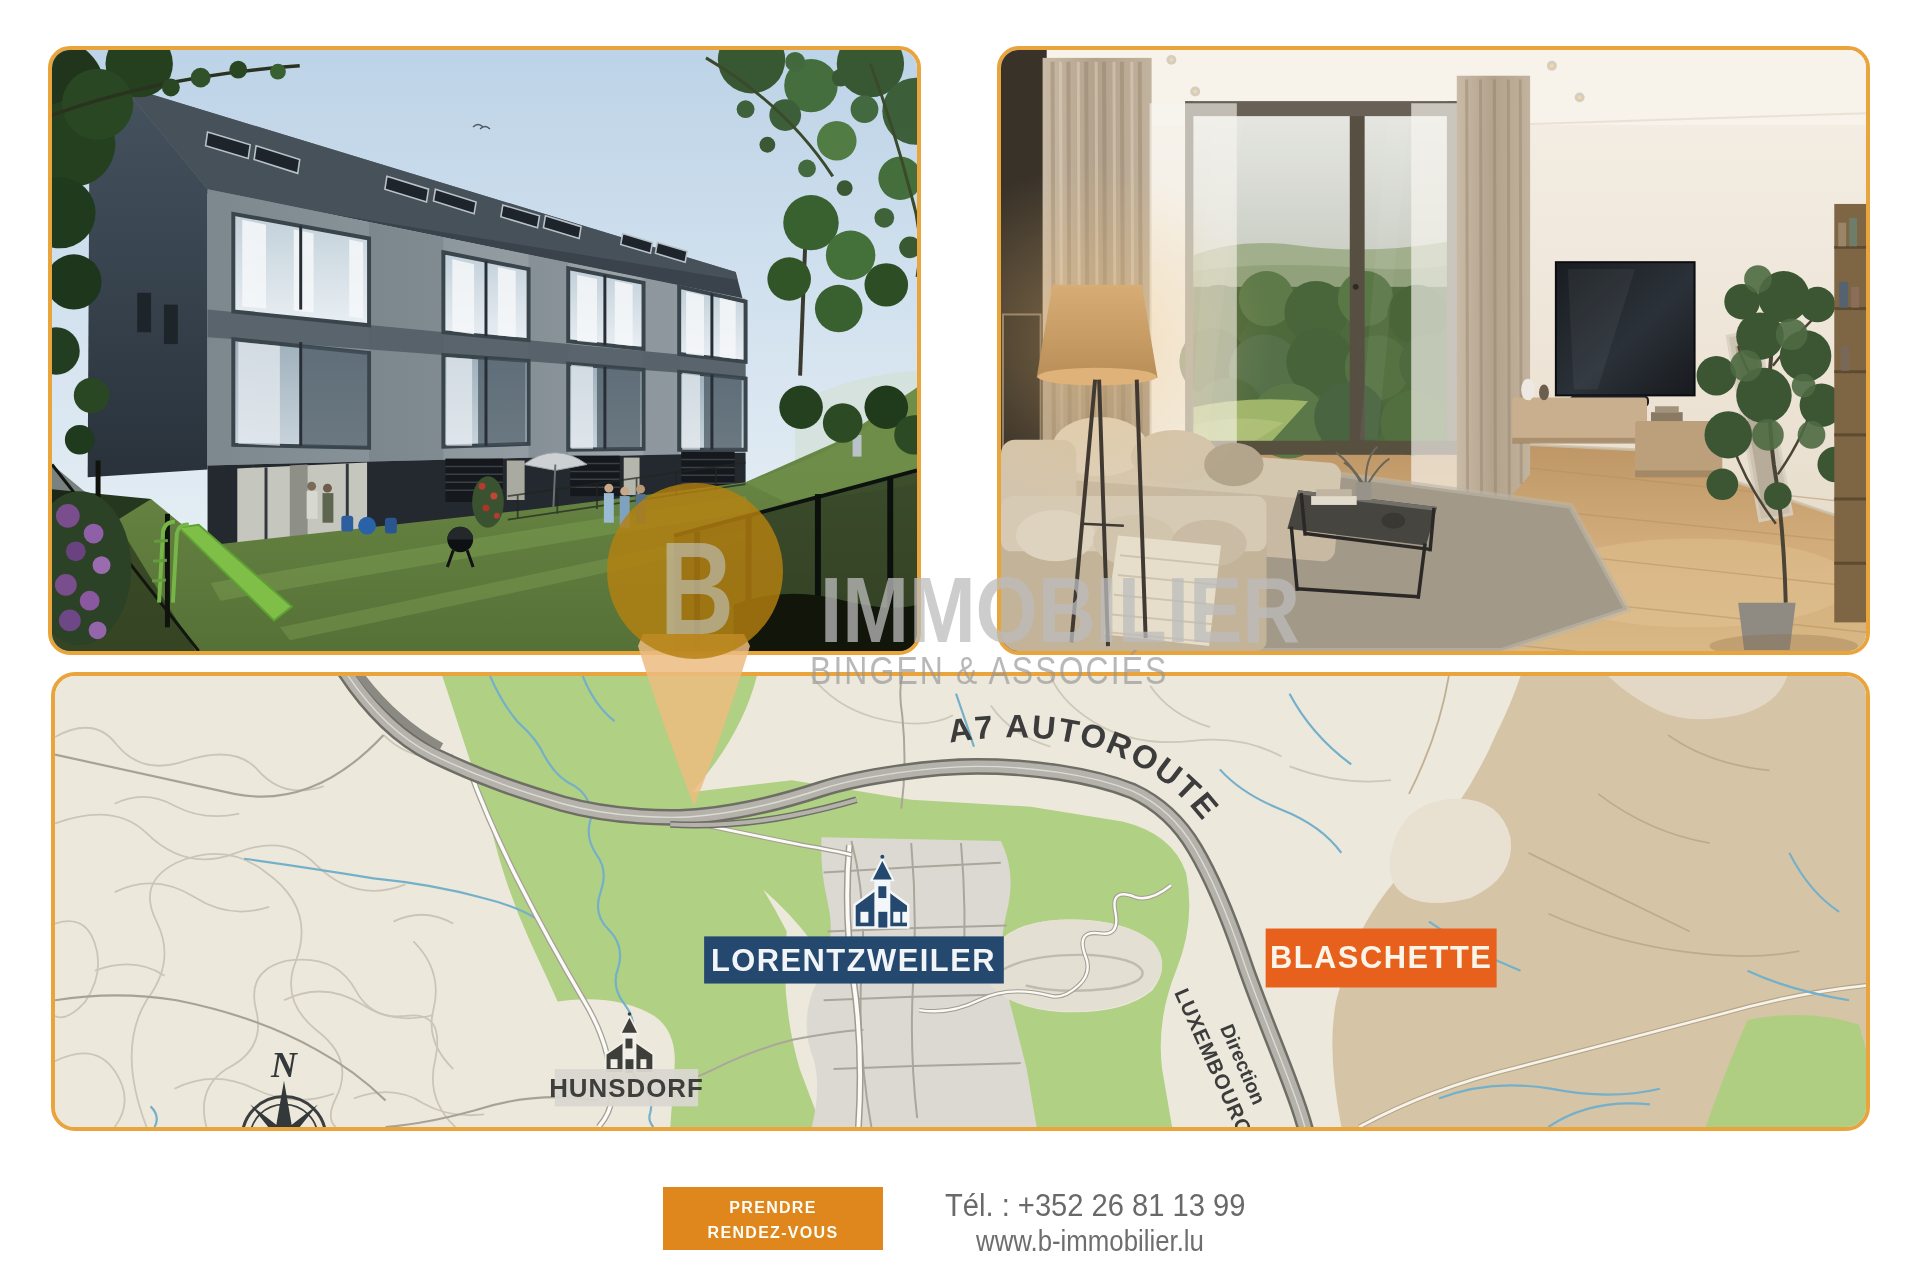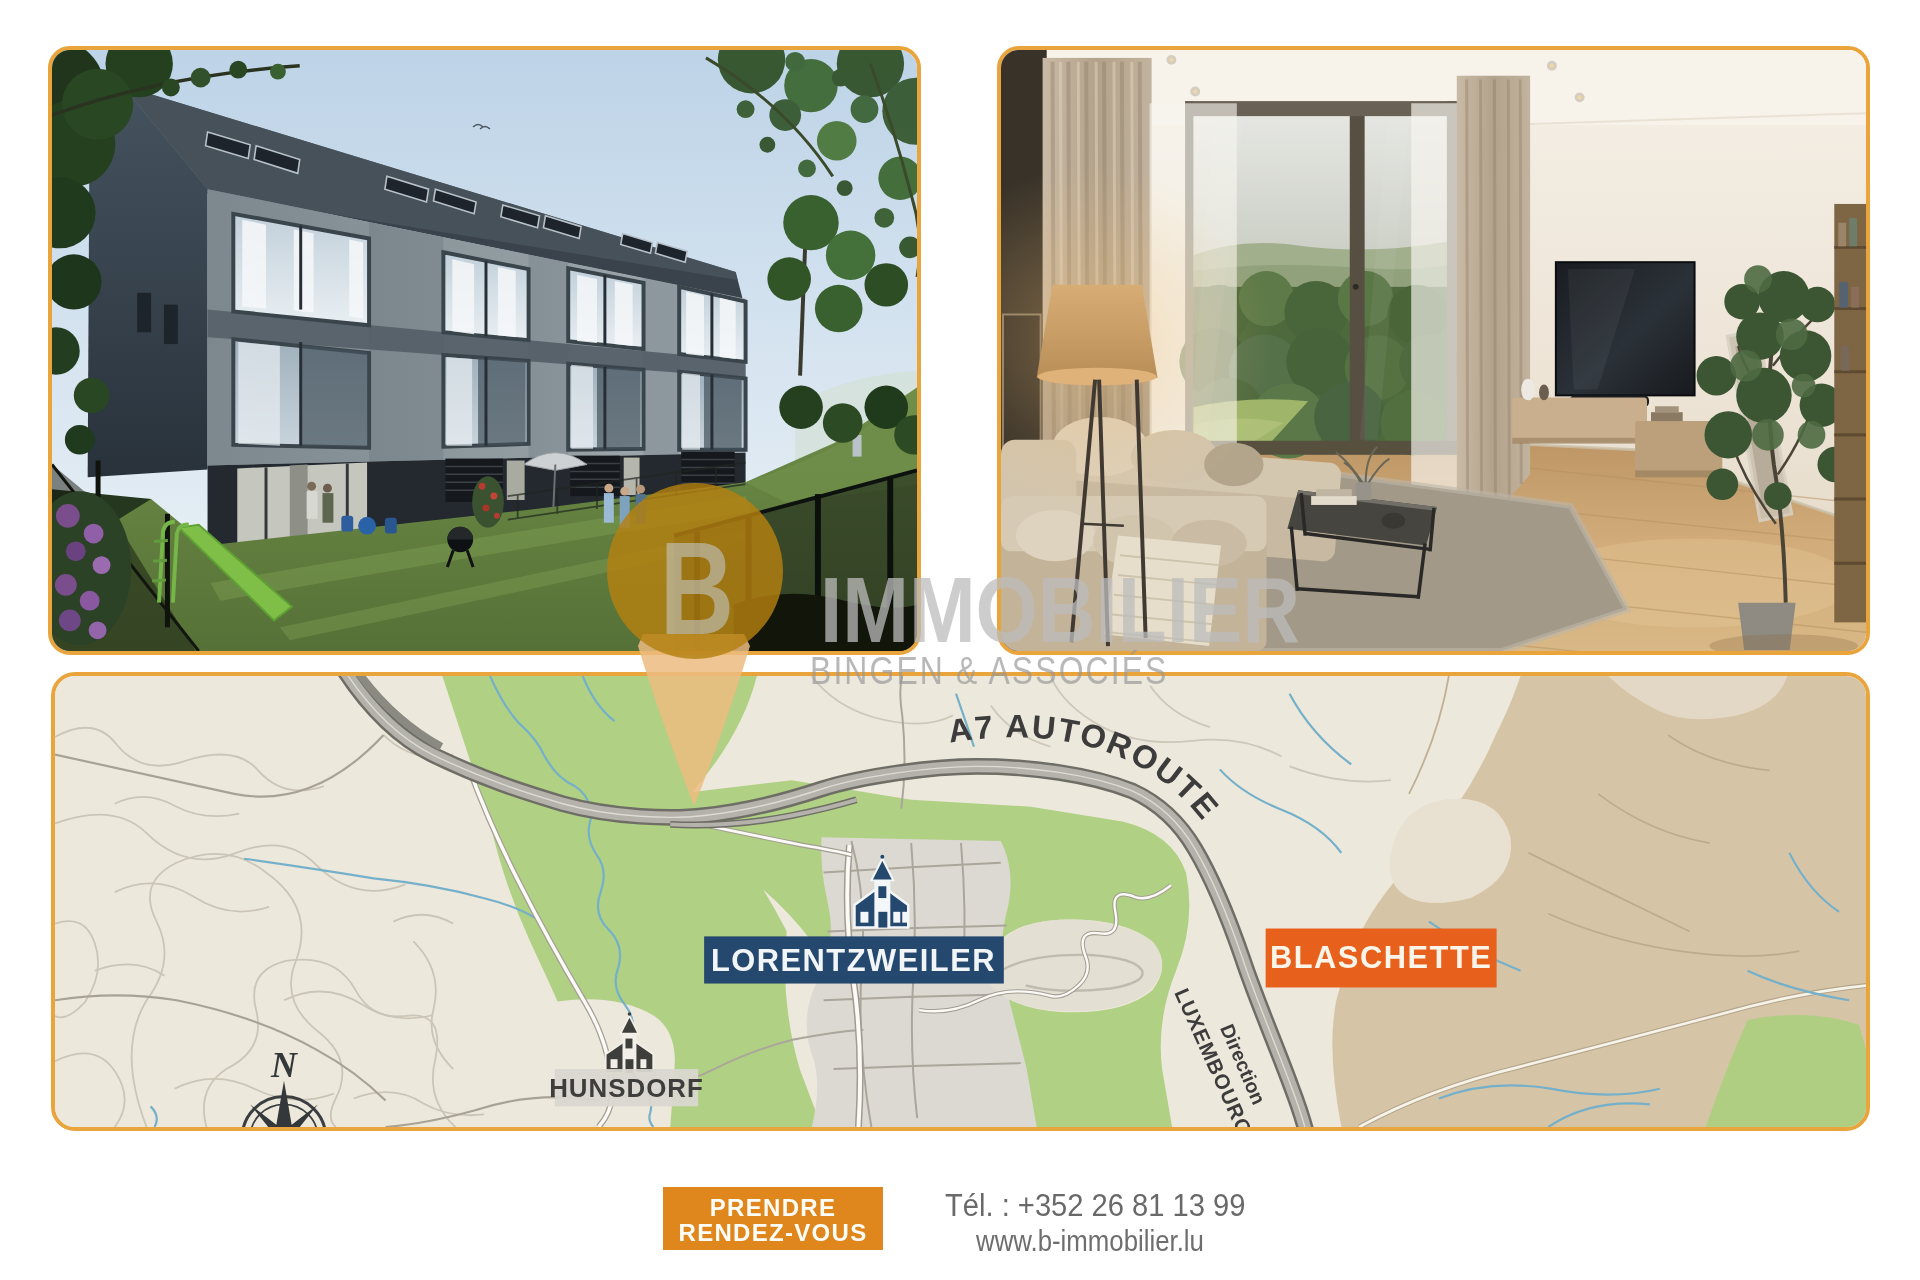--- a/index.html
+++ b/index.html
@@ -711,17 +711,17 @@
 
 <circle cx="695" cy="571" r="88" fill="#B58010" fill-opacity="0.82"></circle>
 
 <text transform="translate(697,634) scale(0.78,1)" text-anchor="middle" font-family="Liberation Sans, sans-serif" font-weight="bold" font-size="132" fill="#C5CED6" fill-opacity="0.55">B</text>
 
 <text transform="translate(820,642) scale(0.87,1)" font-family="Liberation Sans, sans-serif" font-weight="bold" font-size="92" fill="#BCBCBC" fill-opacity="0.75">IMMOBILIER</text>
 
 <text transform="translate(810,684) scale(0.84,1)" font-family="Liberation Sans, sans-serif" font-size="38" fill="#969696" fill-opacity="0.68" letter-spacing="2.5">BINGEN &amp; ASSOCIÉS</text>
 </svg>
 
-<div class="abs" style="left:663px;top:1187px;width:220px;height:63px;background:#DF861C;color:#FDFDF8;font-weight:bold;font-size:24px;letter-spacing:1.3px;text-align:center;line-height:25px;padding-top:8px">PRENDRE<br>RENDEZ-VOUS</div>
+<div class="abs" style="left:663px;top:1187px;width:220px;height:63px;background:#DF861C;color:#FDFDF8;font-weight:bold;font-size:16px;letter-spacing:1.3px;text-align:center;line-height:25px;padding-top:8px">PRENDRE<br>RENDEZ-VOUS</div>
 
 <div class="abs" style="left:945px;top:1188px;font-size:31px;color:#696969;transform:scaleX(0.94);transform-origin:0 0;white-space:nowrap">Tél. : +352 26 81 13 99</div>
 
 <div class="abs" style="left:976px;top:1224px;font-size:30px;color:#6E6E6E;transform:scaleX(0.86);transform-origin:0 0;white-space:nowrap">www.b-immobilier.lu</div>
 
 </body></html>

